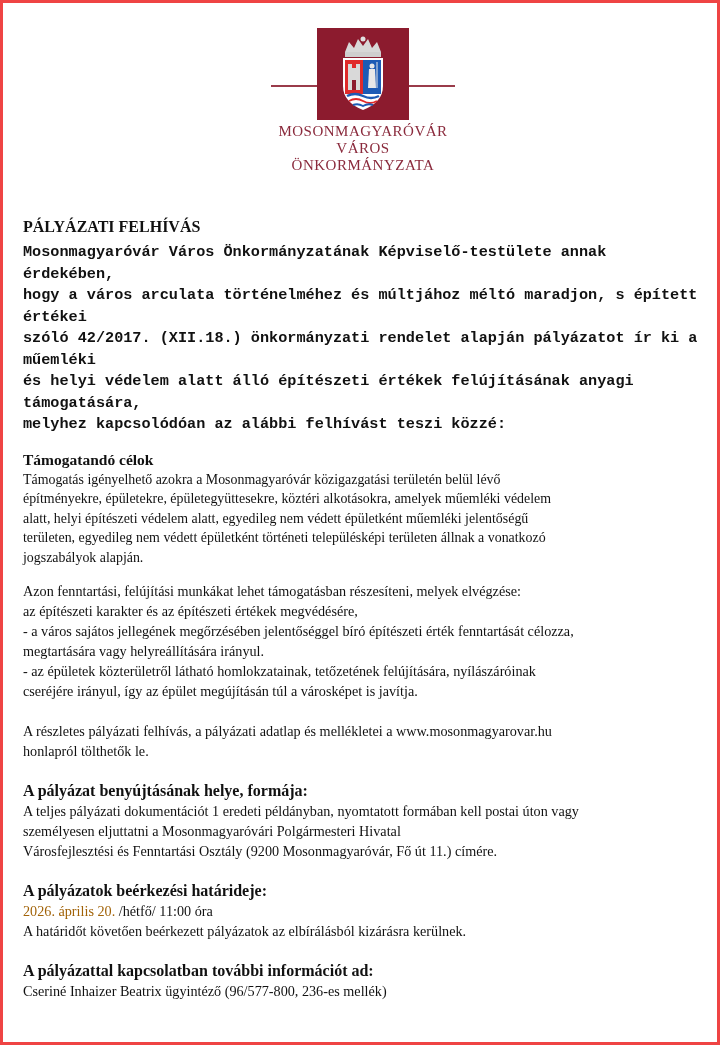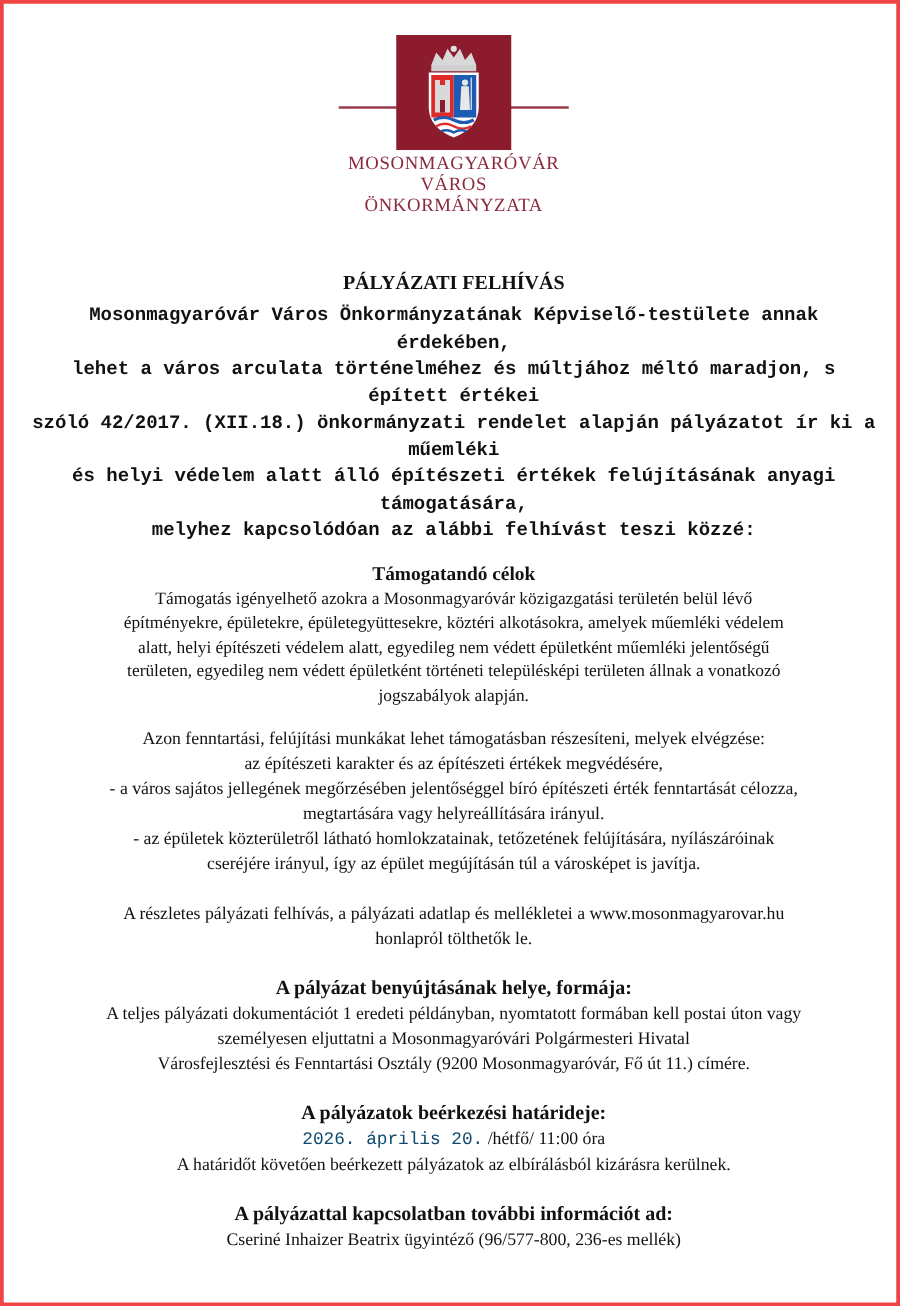--- a/index.html
+++ b/index.html
@@ -16,31 +16,31 @@
     position: absolute; left: 314px; top: 25px; width: 92px; height: 92px;
     background: #8c1b2e;
   }
   .crest-box svg { position: absolute; left: 0; top: 0; }
   .org-name {
     position: absolute; left: 0; top: 120px; width: 720px; text-align: center;
     font-family: "Liberation Serif", serif; color: #8a2a3c; font-size: 15px;
     line-height: 17px; letter-spacing: 0.5px;
   }
   .content {
-    position: absolute; left: 20px; top: 213px; width: 680px; text-align: center;
+    position: absolute; left: 20px; top: 213px; width: 680px; text-align: left;
     font-family: "Liberation Serif", serif; color: #111;
   }
   .title { font-weight: bold; font-size: 16px; line-height: 22px; margin: 0 0 4px 0; }
   .intro { font-weight: bold; font-size: 15.2px; line-height: 21.5px; margin: 0; font-family: Liberation Mono, monospace; }
   h3 { font-weight: bold; font-size: 15.5px; line-height: 20px; margin: 0; }
   p { margin: 0; font-size: 14.2px; line-height: 20px; }
   .body { font-size: 13.9px; line-height: 19.5px; }
   .gap-sm { height: 14px; }
   .gap-md { height: 20px; }
-  .red { color: #0c4a6e; font-family: Liberation Mono, monospace; }
+  .red { color: #a16207; }
   h3.big { font-size: 16px; }
 </style>
 </head>
 <body>
 
 <div class="frame">
 
   <div class="logo-area">
     <div class="rule left"></div>
     <div class="rule right"></div>
@@ -74,21 +74,21 @@
       <div>VÁROS</div>
       <div>ÖNKORMÁNYZATA</div>
     </div>
   </div>
 
   <div class="content">
     <div class="title">PÁLYÁZATI FELHÍVÁS</div>
 
     <div class="intro">
       <div>Mosonmagyaróvár Város Önkormányzatának Képviselő-testülete annak érdekében,</div>
-      <div>lehet a város arculata történelméhez és múltjához méltó maradjon, s épített értékei</div>
+      <div>hogy a város arculata történelméhez és múltjához méltó maradjon, s épített értékei</div>
       <div>szóló 42/2017. (XII.18.) önkormányzati rendelet alapján pályázatot ír ki a műemléki</div>
       <div>és helyi védelem alatt álló építészeti értékek felújításának anyagi támogatására,</div>
       <div>melyhez kapcsolódóan az alábbi felhívást teszi közzé:</div>
     </div>
 
     <div class="gap-sm"></div>
     <section>
       <h3>Támogatandó célok</h3>
       <div class="body">
         <div>Támogatás igényelhető azokra a Mosonmagyaróvár közigazgatási területén belül lévő</div>

